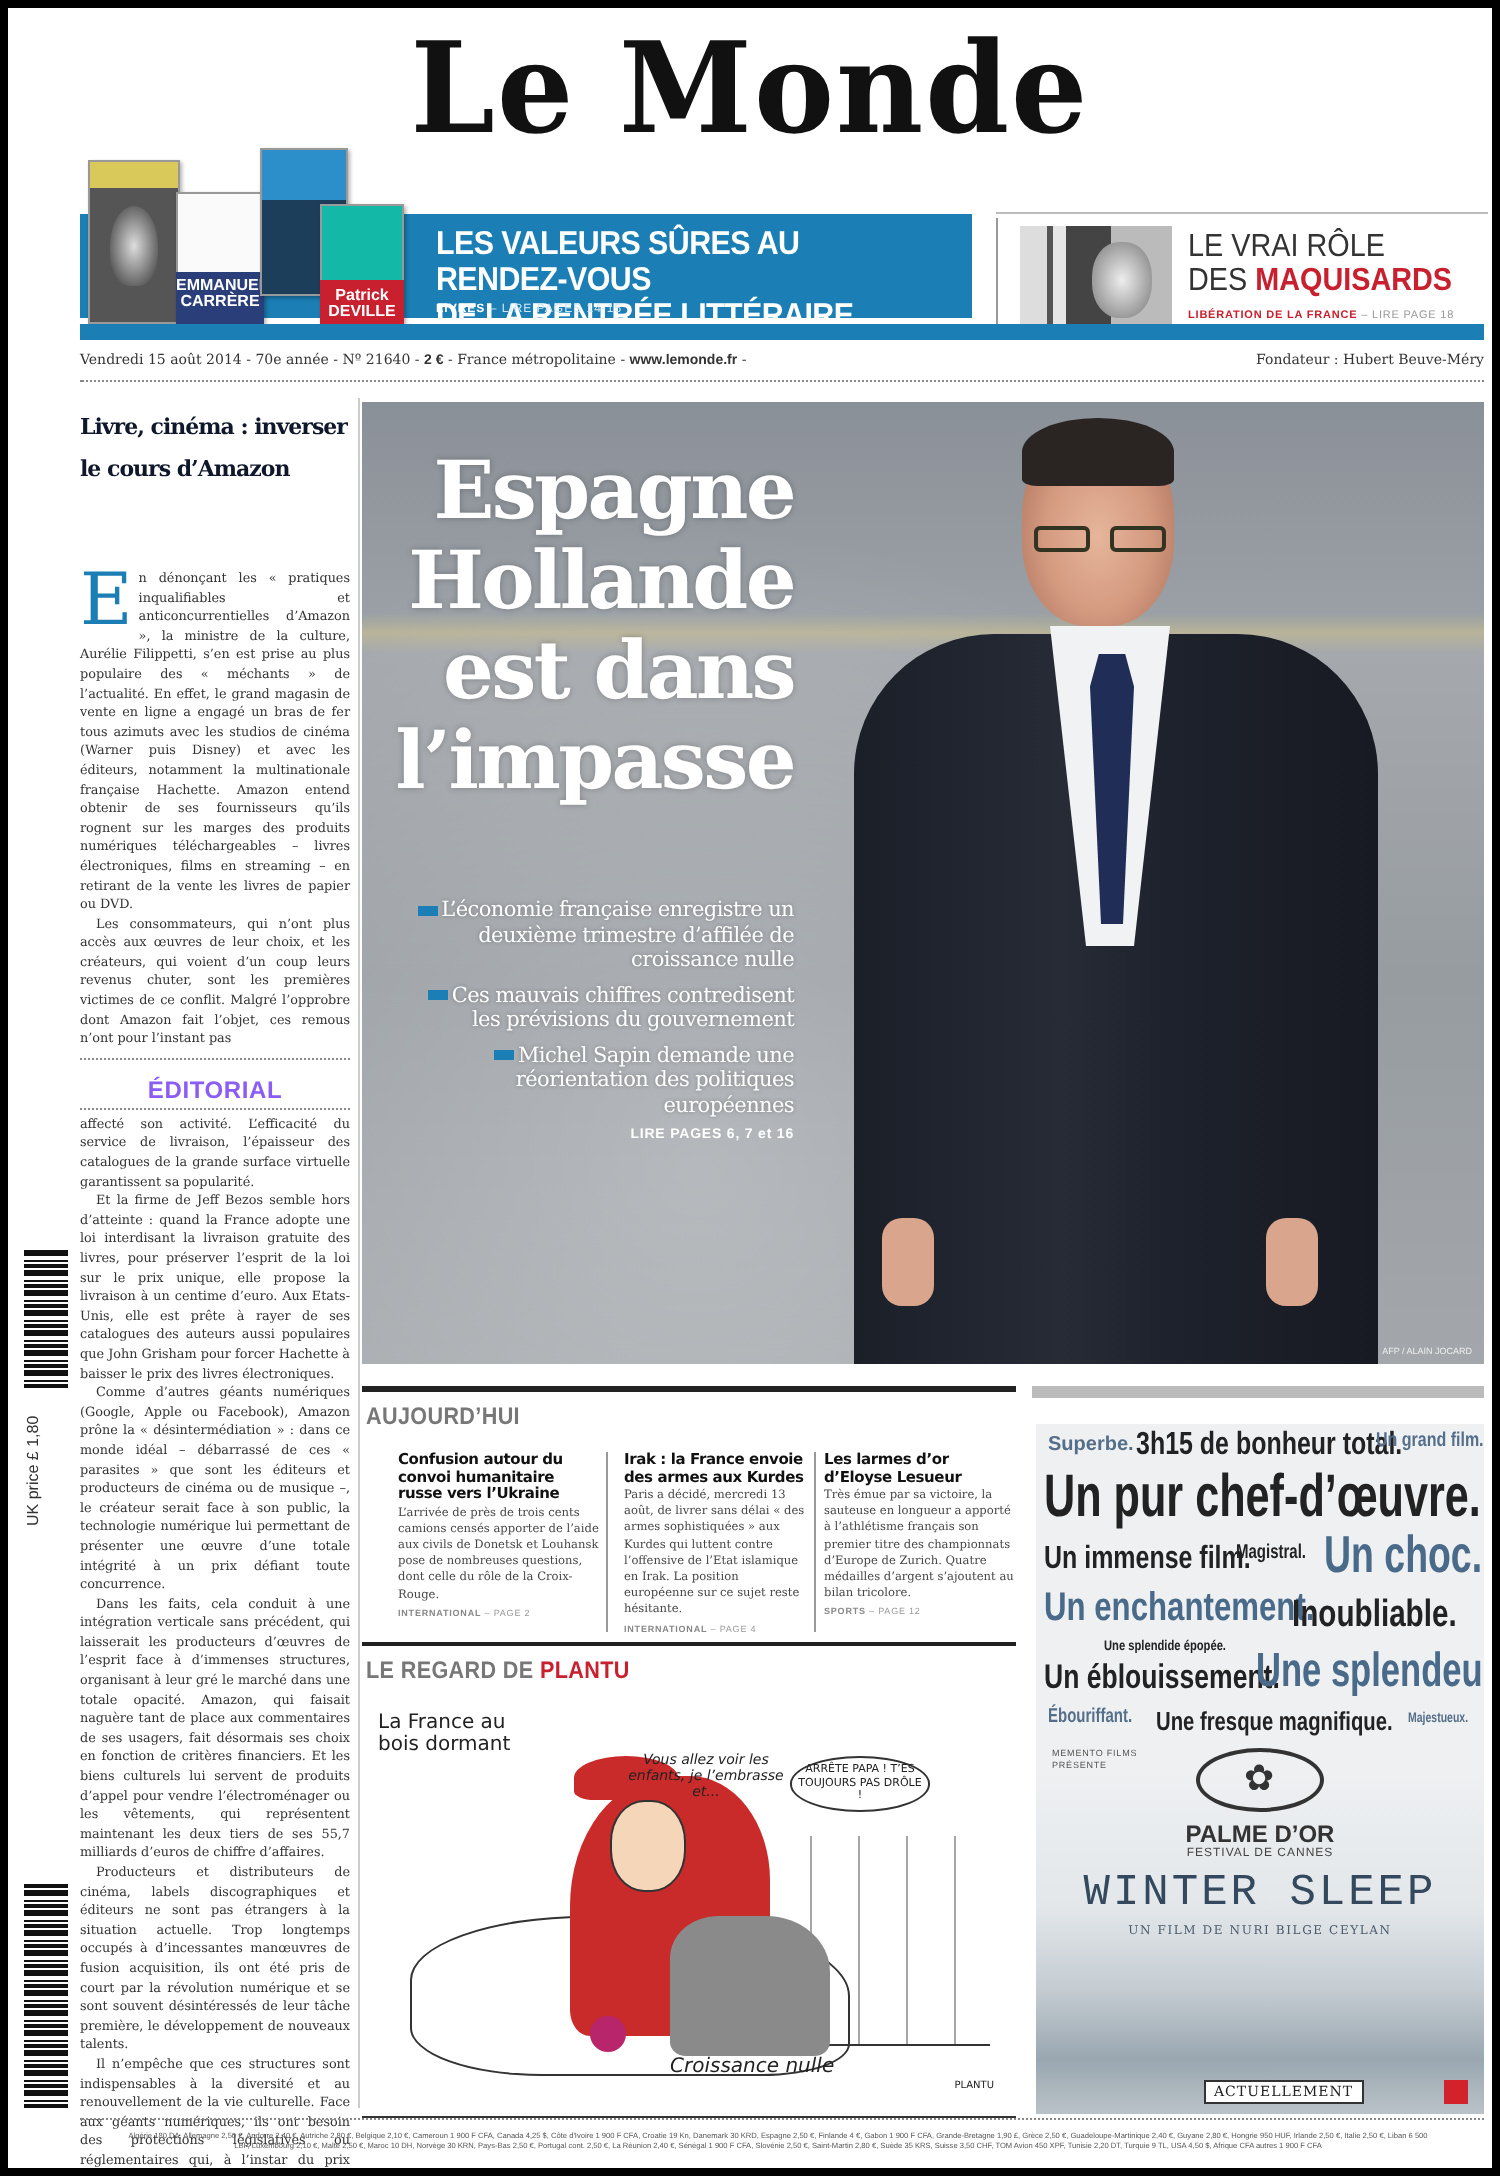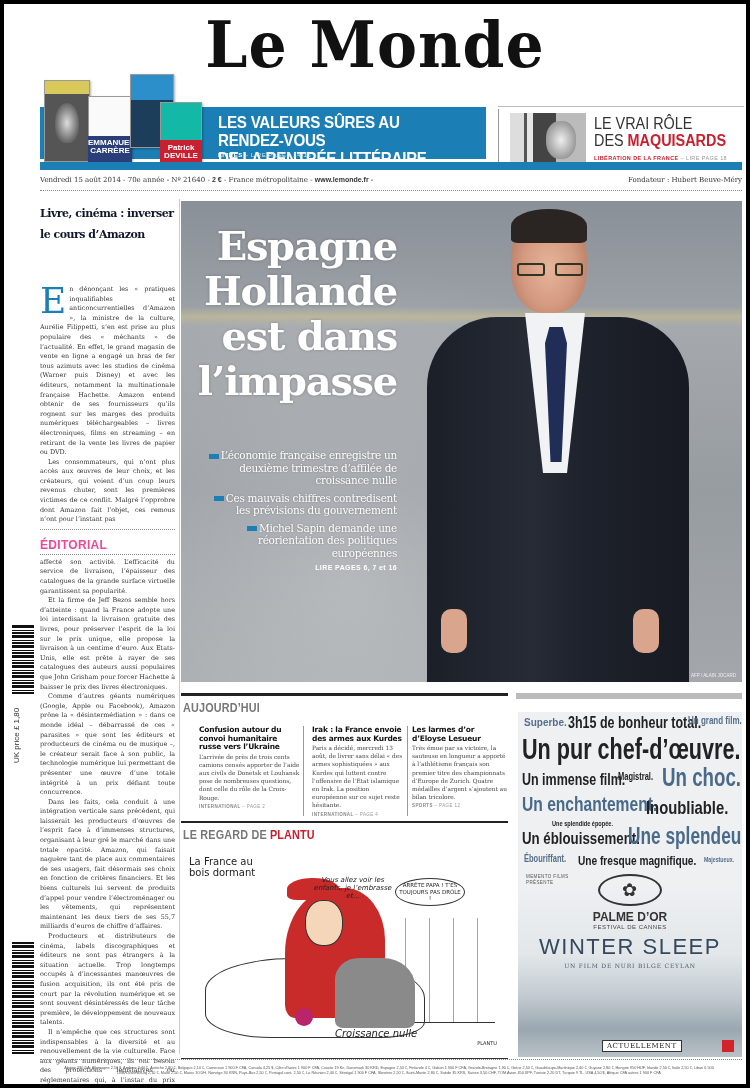--- a/index.html
+++ b/index.html
@@ -78,22 +78,22 @@
     font-family: "DejaVu Serif", serif; font-size: 6.4px; line-height: 9.6px; color: #333;
     text-align: justify; hyphens: auto;
   }
   .body-text p { text-indent: 8px; }
   .body-text p.first { text-indent: 0; }
   .dropcap {
     float: left; font-family: "DejaVu Serif", serif; font-size: 36px; line-height: 30px;
     color: #1b7fb5; margin: 1px 3px 0 0;
   }
   .editorial-label {
-    text-align: left; font-family: "Liberation Sans", sans-serif; font-weight: bold;
-    font-size: 12px; color: #ec4899; letter-spacing: .3px; margin: 4px 0 2px;
+    text-align: center; font-family: "Liberation Sans", sans-serif; font-weight: bold;
+    font-size: 12px; color: #8b5cf6; letter-spacing: .3px; margin: 4px 0 2px;
     border-top: 1px dotted #888; padding-top: 8px;
   }
   .barcode { position: absolute; left: 8px; width: 22px; }
   .barcode .bars { height: 80px; background: repeating-linear-gradient(0deg, #111 0 2px, #fff 2px 3px, #111 3px 4px, #fff 4px 6px, #111 6px 9px, #fff 9px 10px); }
   .barcode .price {
     position: absolute; left: 0; width: 22px; font-family: "Liberation Sans", sans-serif; font-size: 8px; color: #333;
     writing-mode: vertical-rl; transform: rotate(180deg); text-align: center;
   }
   
   .hero {
@@ -181,21 +181,21 @@
   }
   .quote { position: absolute; font-family: "Liberation Sans", sans-serif; font-weight: bold; line-height: 1; white-space: nowrap; transform-origin: left top; }
   .q-small { font-size: 10px; color: #556f8a; }
   .q-med { font-size: 16px; color: #222; transform: scaleX(.78); }
   .q-big { font-size: 30px; color: #222; transform: scaleX(.72); }
   .q-blue { color: #4a6a8a; }
   .palme-oval { position: absolute; left: 80px; top: 162px; width: 64px; height: 32px; border: 2px solid #333; border-radius: 50%; }
   .palme-oval::after { content: "✿"; position: absolute; left: 22px; top: 3px; font-size: 18px; color: #333; font-family: "DejaVu Sans", sans-serif; }
   .palme-title { position: absolute; left: 0; top: 198px; width: 224px; text-align: center; font-family: "Liberation Sans", sans-serif; font-weight: bold; font-size: 12px; color: #333; }
   .palme-sub { position: absolute; left: 0; top: 212px; width: 224px; text-align: center; font-family: "Liberation Sans", sans-serif; font-size: 6px; color: #444; letter-spacing: .5px; }
-  .film-title { position: absolute; left: 0; top: 222px; width: 224px; text-align: center; font-family: Liberation Sans, sans-serif; font-size: 22px; color: #34495e; letter-spacing: 1.5px; }
+  .film-title { position: absolute; left: 0; top: 222px; width: 224px; text-align: center; font-family: Liberation Mono, monospace; font-size: 22px; color: #34495e; letter-spacing: 1.5px; }
   .film-director { position: absolute; left: 0; top: 250px; width: 224px; text-align: center; font-family: "DejaVu Serif", serif; font-size: 6px; color: #4a5a6a; letter-spacing: .8px; }
   .presenter { position: absolute; left: 8px; top: 152px; font-family: "Liberation Sans", sans-serif; font-size: 4.5px; color: #555; letter-spacing: .4px; line-height: 6px; }
   .actuellement { position: absolute; left: 84px; top: 328px; padding: 1px 4px; border: 1px solid #333; background: #fff; font-family: "DejaVu Serif", serif; font-size: 7px; color: #222; letter-spacing: .5px; }
   .ad-logo-red { position: absolute; right: 8px; top: 328px; width: 12px; height: 12px; background: #d2232a; }
   
   .footer-prices {
     position: absolute; left: 60px; top: 1062px; width: 650px; text-align: center;
     font-family: "Liberation Sans", sans-serif; font-size: 3.8px; line-height: 5px; color: #555;
   }
 </style>

